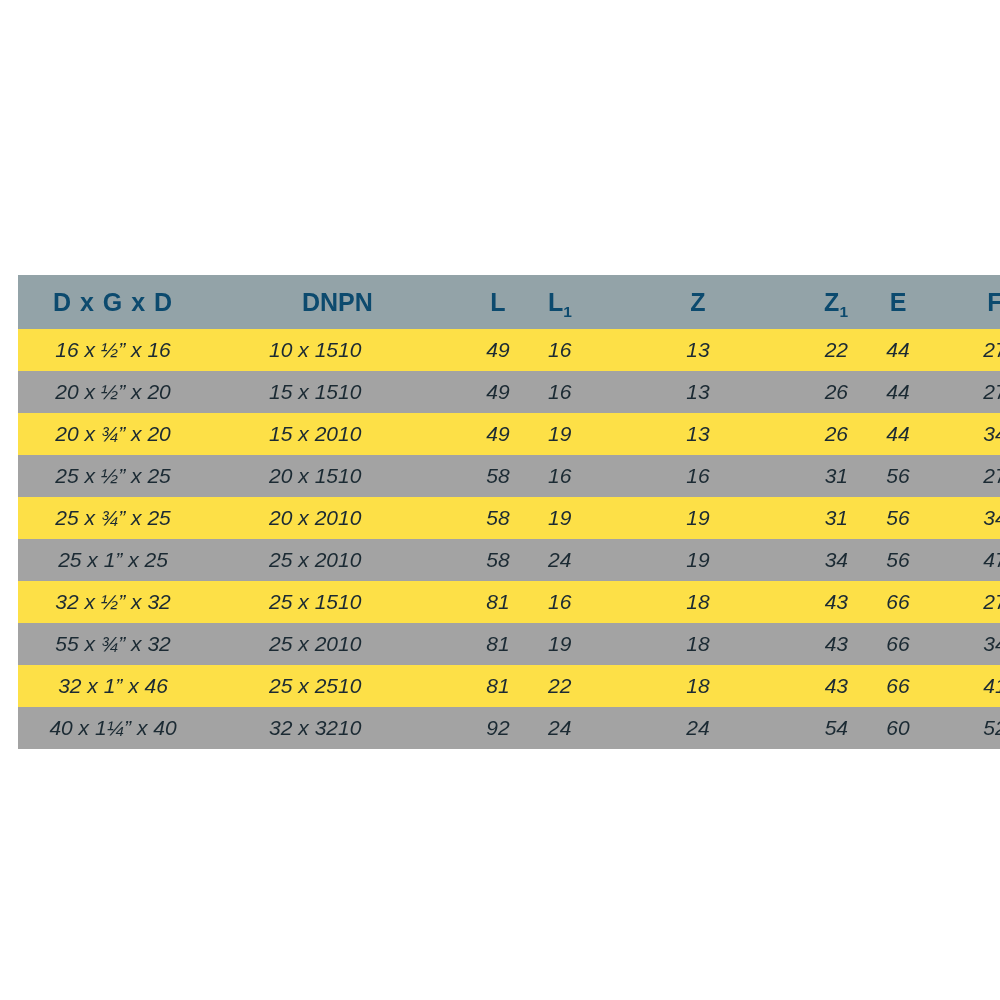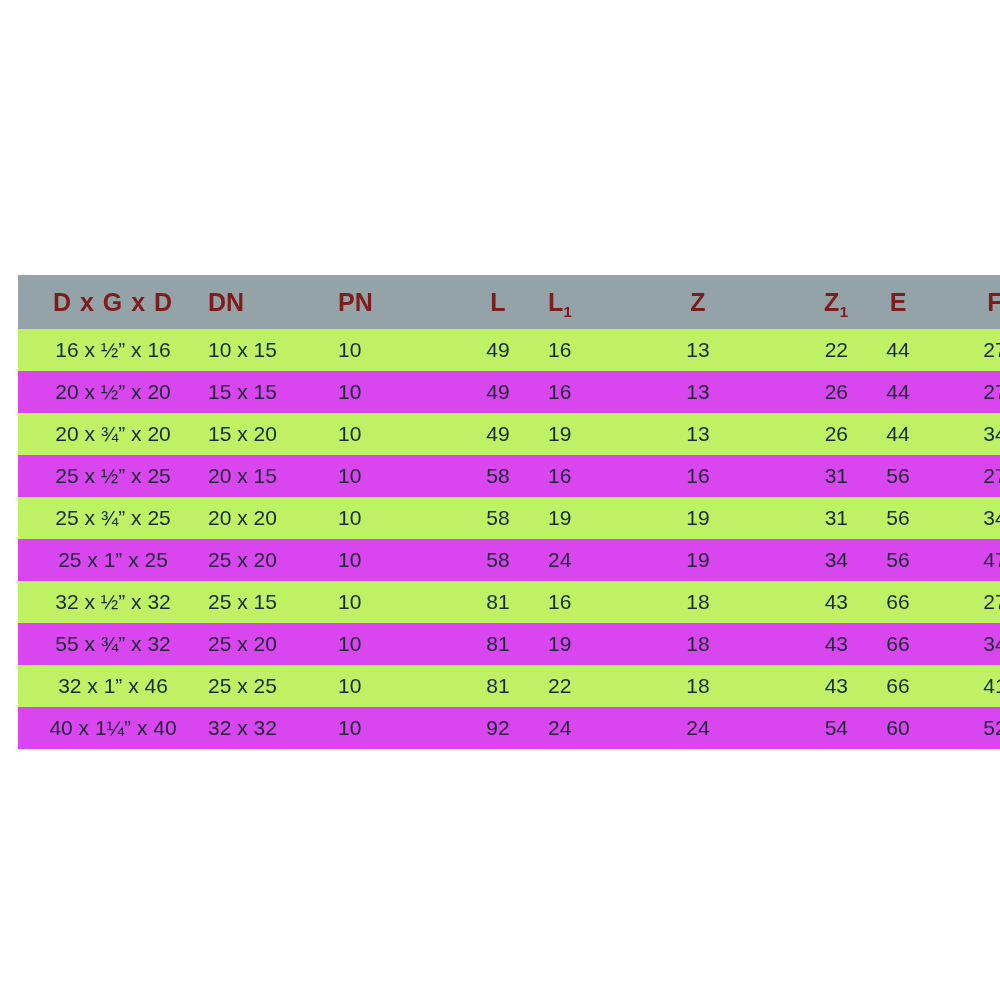--- a/index.html
+++ b/index.html
@@ -25,45 +25,47 @@
     top: 275px;
     width: 964px;
   }
   table.spec {
     border-collapse: collapse;
     width: 100%;
     table-layout: fixed;
   }
   table.spec thead th {
     background: #93a3a8;
-    color: #7f1d1d;
+    color: #0c4a6e;
     font-size: 25px;
     font-weight: bold;
     height: 54px;
     padding: 0;
     vertical-align: middle;
     white-space: nowrap;
   }
   table.spec tbody td {
     font-size: 21px;
     color: #1b2a33;
     height: 42px;
     padding: 0;
     vertical-align: middle;
     white-space: nowrap;
   }
   table.spec tbody tr.odd td {
-    background: #bef264;
+    background: #fde047;
+    font-style: italic;
   }
   table.spec tbody tr.even td {
-    background: #d946ef;
+    background: #a3a3a3;
+    font-style: italic;
   }
   
   .c0 { width: 190px; text-align: center; }
-  .c1 { width: 130px; text-align: left; }
+  .c1 { width: 130px; text-align: right; }
   .c2 { width: 110px; text-align: left; }
   .c3 { width: 100px; text-align: center; }
   .c4 { width: 100px; text-align: left; }
   .c5 { width: 100px; text-align: center; }
   .c6 { width: 100px; text-align: right; }
   .c7 { width: 100px; text-align: center; }
   .c8 { width: 94px;  text-align: center; }
 
   thead .c0 { letter-spacing: 1px; }
   .sub {

